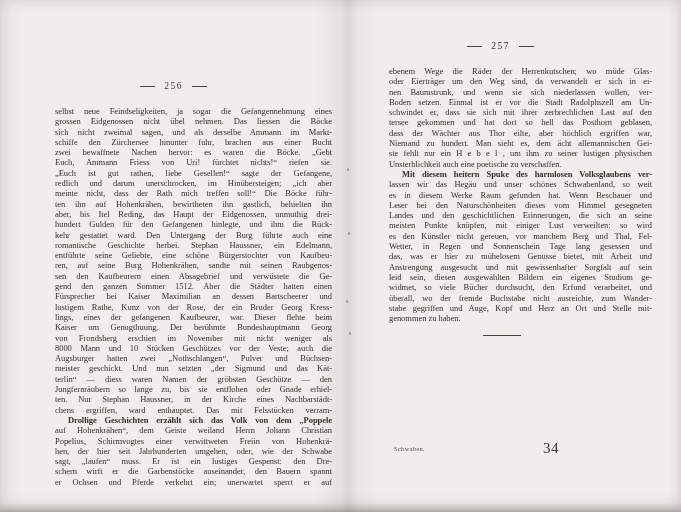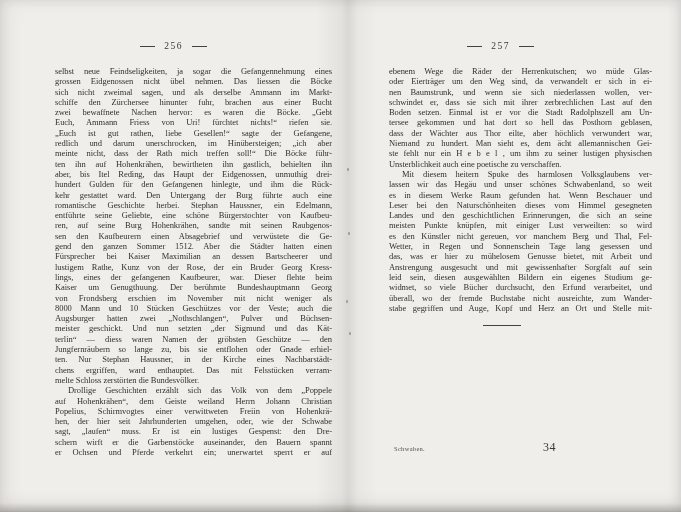--- a/index.html
+++ b/index.html
@@ -9,44 +9,44 @@
     background:#efeeeb;
     overflow:hidden;
     font-family:"Liberation Serif","DejaVu Serif",serif;
     color:#35322d;
     box-shadow:inset 8px 0 18px rgba(60,55,48,0.06),
                inset -5px 0 12px rgba(60,55,48,0.04),
                inset 0 -8px 14px rgba(60,55,48,0.10),
                inset 0 4px 10px rgba(60,55,48,0.03);
   }
   .page{position:absolute;top:40px;}
-  .page.left{left:55px;width:277px;}
+  .page.left{left:55px;width:277px;margin-top:40px;}
   .page.right{left:389px;width:263px;}
   .pagehead{
     display:flex;align-items:center;justify-content:center;
     position:relative;left:-20px;
     height:12px;font-size:9.5px;letter-spacing:1.5px;color:#3b3833;
   }
   .pagehead .dash{display:inline-block;width:15px;height:1px;background:#45423c;margin:0 9px;}
   .textblock{margin-top:14px;}
   .line{
     font-size:8.5px;line-height:10.3px;letter-spacing:-0.05px;
     text-align:justify;text-align-last:justify;
     white-space:normal;color:#34312b;
   }
   .line.para-end{text-align-last:auto;}
-  .line.indent{text-indent:13px;}
+  .line.indent{text-indent:13px;font-weight:bold;}
   .end-rule{width:38px;height:1px;background:#45423c;margin:12px 0 0 94px;}
   .footer-sig{
     position:absolute;left:394px;top:445px;
     font-size:6.5px;color:#55524b;letter-spacing:0.3px;
   }
   .footer-sheet{
     position:absolute;left:543px;top:440px;
-    font-size:12px;color:#3b3833;letter-spacing:0.5px;
+    font-size:15px;color:#3b3833;letter-spacing:0.5px;
   }
   .gutter{
     position:absolute;left:316px;top:0;width:62px;height:512px;
     background:linear-gradient(90deg,
       rgba(70,64,56,0) 0%,
       rgba(70,64,56,0.07) 40%,
       rgba(70,64,56,0.13) 52%,
       rgba(70,64,56,0.04) 68%,
       rgba(70,64,56,0) 100%);
     pointer-events:none;
@@ -94,21 +94,20 @@
           <div class="line">lings, eines der gefangenen Kaufbeurer, war. Dieser flehte beim</div>
           <div class="line">Kaiser um Genugthuung. Der berühmte Bundeshauptmann Georg</div>
           <div class="line">von Frondsberg erschien im November mit nicht weniger als</div>
           <div class="line">8000 Mann und 10 Stücken Geschützes vor der Veste; auch die</div>
           <div class="line">Augsburger hatten zwei „Nothschlangen“, Pulver und Büchsen-</div>
           <div class="line">meister geschickt. Und nun setzten „der Sigmund und das Kät-</div>
           <div class="line">terlin“ — diess waren Namen der gröbsten Geschütze — den</div>
           <div class="line">Jungfernräubern so lange zu, bis sie entflohen oder Gnade erhiel-</div>
           <div class="line">ten. Nur Stephan Haussner, in der Kirche eines Nachbarstädt-</div>
           <div class="line">chens ergriffen, ward enthauptet. Das mit Felsstücken verram-</div>
-          <div class="line para-end">melte Schloss zerstörten die Bundesvölker.</div>
         </div>
         <div>
           <div class="line indent">Drollige Geschichten erzählt sich das Volk von dem „Poppele</div>
           <div class="line">auf Hohenkrähen“, dem Geiste weiland Herrn Johann Christian</div>
           <div class="line">Popelius, Schirmvogtes einer verwittweten Freiin von Hohenkrä-</div>
           <div class="line">hen, der hier seit Jahrhunderten umgehen, oder, wie der Schwabe</div>
           <div class="line">sagt, „laufen“ muss. Er ist ein lustiges Gespenst: den Dre-</div>
           <div class="line">schern wirft er die Garbenstöcke auseinander, den Bauern spannt</div>
           <div class="line">er Ochsen und Pferde verkehrt ein; unerwartet sperrt er auf</div>
         </div>
@@ -119,43 +118,44 @@
     <div class="pagehead">
       <span class="dash"></span>
       <span>257</span>
       <span class="dash"></span>
     </div>
     <div class="textblock">
         <div>
           <div class="line">ebenem Wege die Räder der Herrenkutschen; wo müde Glas-</div>
           <div class="line">oder Eierträger um den Weg sind, da verwandelt er sich in ei-</div>
           <div class="line">nen Baumstrunk, und wenn sie sich niederlassen wollen, ver-</div>
+          <div class="line">Boden setzen. Einmal ist er vor die Stadt Radolphszell am Un-</div>
           <div class="line">schwindet er, dass sie sich mit ihrer zerbrechlichen Last auf den</div>
-          <div class="line">Boden setzen. Einmal ist er vor die Stadt Radolphszell am Un-</div>
           <div class="line">tersee gekommen und hat dort so hell das Posthorn geblasen,</div>
-          <div class="line">dass der Wächter aus Thor eilte, aber höchlich verwundert war,</div>
+          <div class="line">dass der Wächter aus Thor eilte, aber höchlich ergriffen war,</div>
           <div class="line">Niemand zu hundert. Man sieht es, dem ächt allemannischen Gei-</div>
           <div class="line">ste fehlt nur ein H e b e l , um ihm zu seiner lustigen physischen</div>
           <div class="line para-end">Unsterblichkeit auch eine poetische zu verschaffen.</div>
         </div>
         <div>
           <div class="line indent">Mit diesem heitern Spuke des harmlosen Volksglaubens ver-</div>
           <div class="line">lassen wir das Hegäu und unser schönes Schwabenland, so weit</div>
           <div class="line">es in diesem Werke Raum gefunden hat. Wenn Beschauer und</div>
           <div class="line">Leser bei den Naturschönheiten dieses vom Himmel gesegneten</div>
           <div class="line">Landes und den geschichtlichen Erinnerungen, die sich an seine</div>
           <div class="line">meisten Punkte knüpfen, mit einiger Lust verweilten: so wird</div>
           <div class="line">es den Künstler nicht gereuen, vor manchem Berg und Thal, Fel-</div>
           <div class="line">Wetter, in Regen und Sonnenschein Tage lang gesessen und</div>
           <div class="line">das, was er hier zu mühelosem Genusse bietet, mit Arbeit und</div>
           <div class="line">Anstrengung ausgesucht und mit gewissenhafter Sorgfalt auf sein</div>
           <div class="line">leid sein, diesen ausgewählten Bildern ein eigenes Studium ge-</div>
           <div class="line">widmet, so viele Bücher durchsucht, den Erfund verarbeitet, und</div>
           <div class="line">überall, wo der fremde Buchstabe nicht ausreichte, zum Wander-</div>
           <div class="line">stabe gegriffen und Auge, Kopf und Herz an Ort und Stelle mit-</div>
+          <div class="line para-end">genommen zu haben.</div>
         </div>
       </div>
     <div class="end-rule"></div>
   </div>
 
   <div class="footer-sig">Schwaben.</div>
   <div class="footer-sheet">34</div>
 
   <div class="gutter">
     <span class="gutter-dot" style="left:31px;top:168px;"></span>

